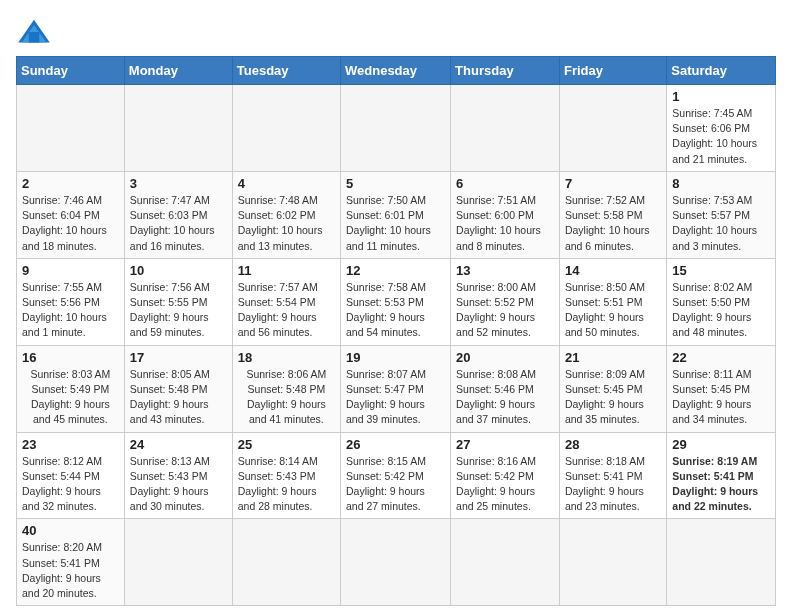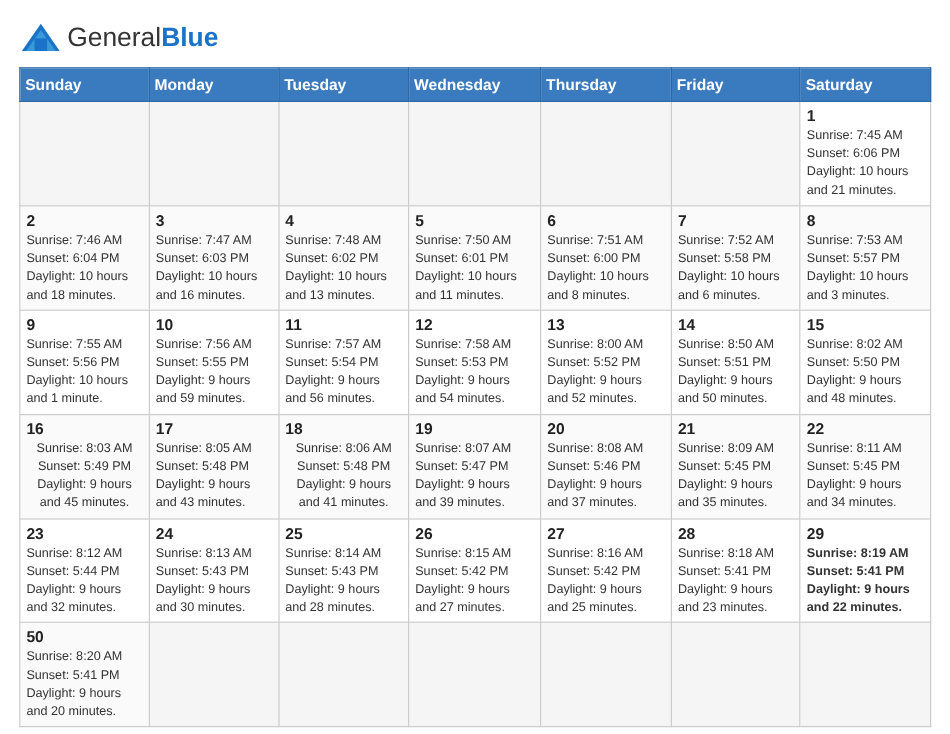--- a/index.html
+++ b/index.html
@@ -91,23 +91,20 @@
 <body>
 
 <div class="page">
   <div class="header">
     <div class="logo">
       <svg class="logo-icon" width="40" height="32" viewBox="0 0 40 32">
         <polygon points="20,2 38,28 2,28" fill="#1a73c9"></polygon>
         <polygon points="20,8 34,28 6,28" fill="#3a9ad9"></polygon>
         <rect x="14" y="16" width="12" height="12" fill="#1a73c9"></rect>
       </svg>
-      <div>
-        <span style="font-size:22px;color:#333;font-weight:normal;">General</span><span style="font-size:22px;color:#1a73c9;font-weight:bold;">Blue</span>
-      </div>
     </div>
     <div class="title-block">
       <h1></h1>
       <h2></h2>
     </div>
   </div>
 
   <table class="calendar">
     <thead>
       <tr>
@@ -335,21 +332,21 @@
           <td>
             <span class="day-number">29</span>
             <div class="day-info" style="white-space: pre-line; font-weight: bold;">Sunrise: 8:19 AM
 Sunset: 5:41 PM
 Daylight: 9 hours
 and 22 minutes.</div>
           </td>
         </tr>
         <tr>
           <td>
-            <span class="day-number">50</span>
+            <span class="day-number">40</span>
             <div class="day-info" style="white-space: pre-line;">Sunrise: 8:20 AM
 Sunset: 5:41 PM
 Daylight: 9 hours
 and 20 minutes.</div>
           </td>
           <td class="empty"></td>
           <td class="empty"></td>
           <td class="empty"></td>
           <td class="empty"></td>
           <td class="empty"></td>

